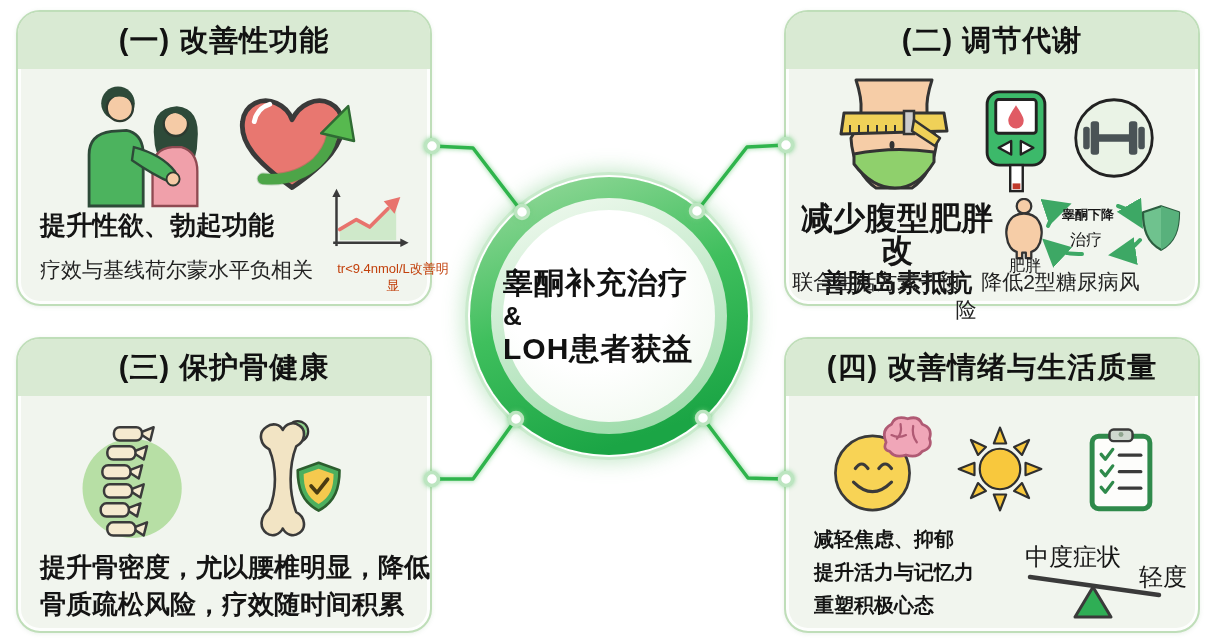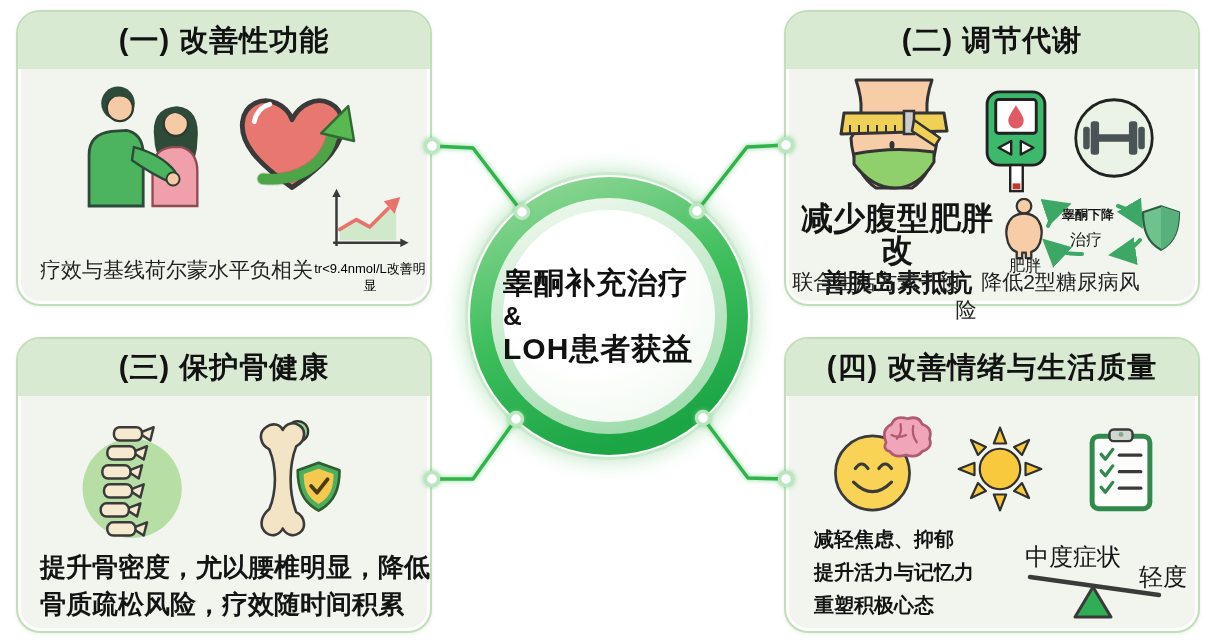--- a/index.html
+++ b/index.html
@@ -44,21 +44,21 @@
     position:absolute;inset:33px;border-radius:50%;
     background:radial-gradient(circle at 40% 35%,#ffffff 45%,#f3faf2 78%,#e9f4e7 100%);
     display:flex;flex-direction:column;align-items:flex-start;justify-content:center;
   }
   .circle-line{font-size:30px;font-weight:bold;color:#111;letter-spacing:1px;line-height:36px;}
   .circle-amp{font-size:26px;font-weight:bold;color:#111;line-height:30px;}
   
   .connectors{position:absolute;left:0;top:0;pointer-events:none;
     filter:drop-shadow(0 0 2.5px rgba(110,205,125,.85));}
   
-  .caption{font-size:13px;line-height:17px;text-align:center;color:#000000;}
+  .caption{font-size:13px;line-height:17px;text-align:center;color:#c2410c;margin-left:23px;}
   .cycle-label{position:absolute;color:#161616;}
   .seesaw-label{position:absolute;color:#161616;font-size:24px;}
 </style>
 </head>
 <body>
 
 <div class="stage">
 
   <div class="panel" style="left:16px;top:10px;">
     <div class="panel-title">(一) 改善性功能</div>
@@ -77,20 +77,21 @@
     </svg>
 
     <svg class="abs" style="left:212px;top:76px;" width="126" height="108" viewBox="0 0 130 110">
       <path d="M64,102 C28,76 10,56 13,34 C15,16 33,8 48,15 C57,19 62,26 64,32 C67,26 72,19 81,15 C96,8 114,16 116,34 C118,56 101,76 64,102 Z" fill="#e87770" stroke="#3a3a3a" stroke-width="5" stroke-linejoin="round"></path>
       <path d="M25,34 Q28,20 41,16" fill="none" stroke="#ffffff" stroke-width="5" stroke-linecap="round"></path>
       <path d="M34,93 Q68,96 90,76 Q102,64 105,50" fill="none" stroke="#57b94f" stroke-width="11" stroke-linecap="round"></path>
       <path d="M34,93 Q68,96 90,76 Q102,64 105,50" fill="none" stroke="#2f6b33" stroke-width="13" stroke-linecap="round" opacity="0.25"></path>
       <polygon points="94,46 122,18 128,54" fill="#57b94f" stroke="#2f6b33" stroke-width="2.5" stroke-linejoin="round"></polygon>
     </svg>
 
+    <div class="abs headline" style="left:22px;top:196px;font-size:26px;">提升性欲、勃起功能</div>
     <div class="abs plain" style="left:22px;top:244px;font-size:21px;">疗效与基线荷尔蒙水平负相关</div>
 
     <svg class="abs" style="left:302px;top:176px;" width="96" height="68" viewBox="0 0 100 82">
       <polygon points="16,63 16,50 36,38 52,47 72,27 84,20 84,63" fill="#cfe9ca"></polygon>
       <line x1="12" y1="8" x2="12" y2="70" stroke="#3a3a3a" stroke-width="3"></line>
       <polygon points="12,1 7,11 17,11" fill="#3a3a3a"></polygon>
       <line x1="8" y1="66" x2="92" y2="66" stroke="#3a3a3a" stroke-width="3"></line>
       <polygon points="99,66 89,61 89,71" fill="#3a3a3a"></polygon>
       <polyline points="16,50 36,38 52,47 74,25" fill="none" stroke="#e8736d" stroke-width="4.5" stroke-linecap="round" stroke-linejoin="round"></polyline>
       <polygon points="69,16 89,11 82,31" fill="#e8736d"></polygon>

